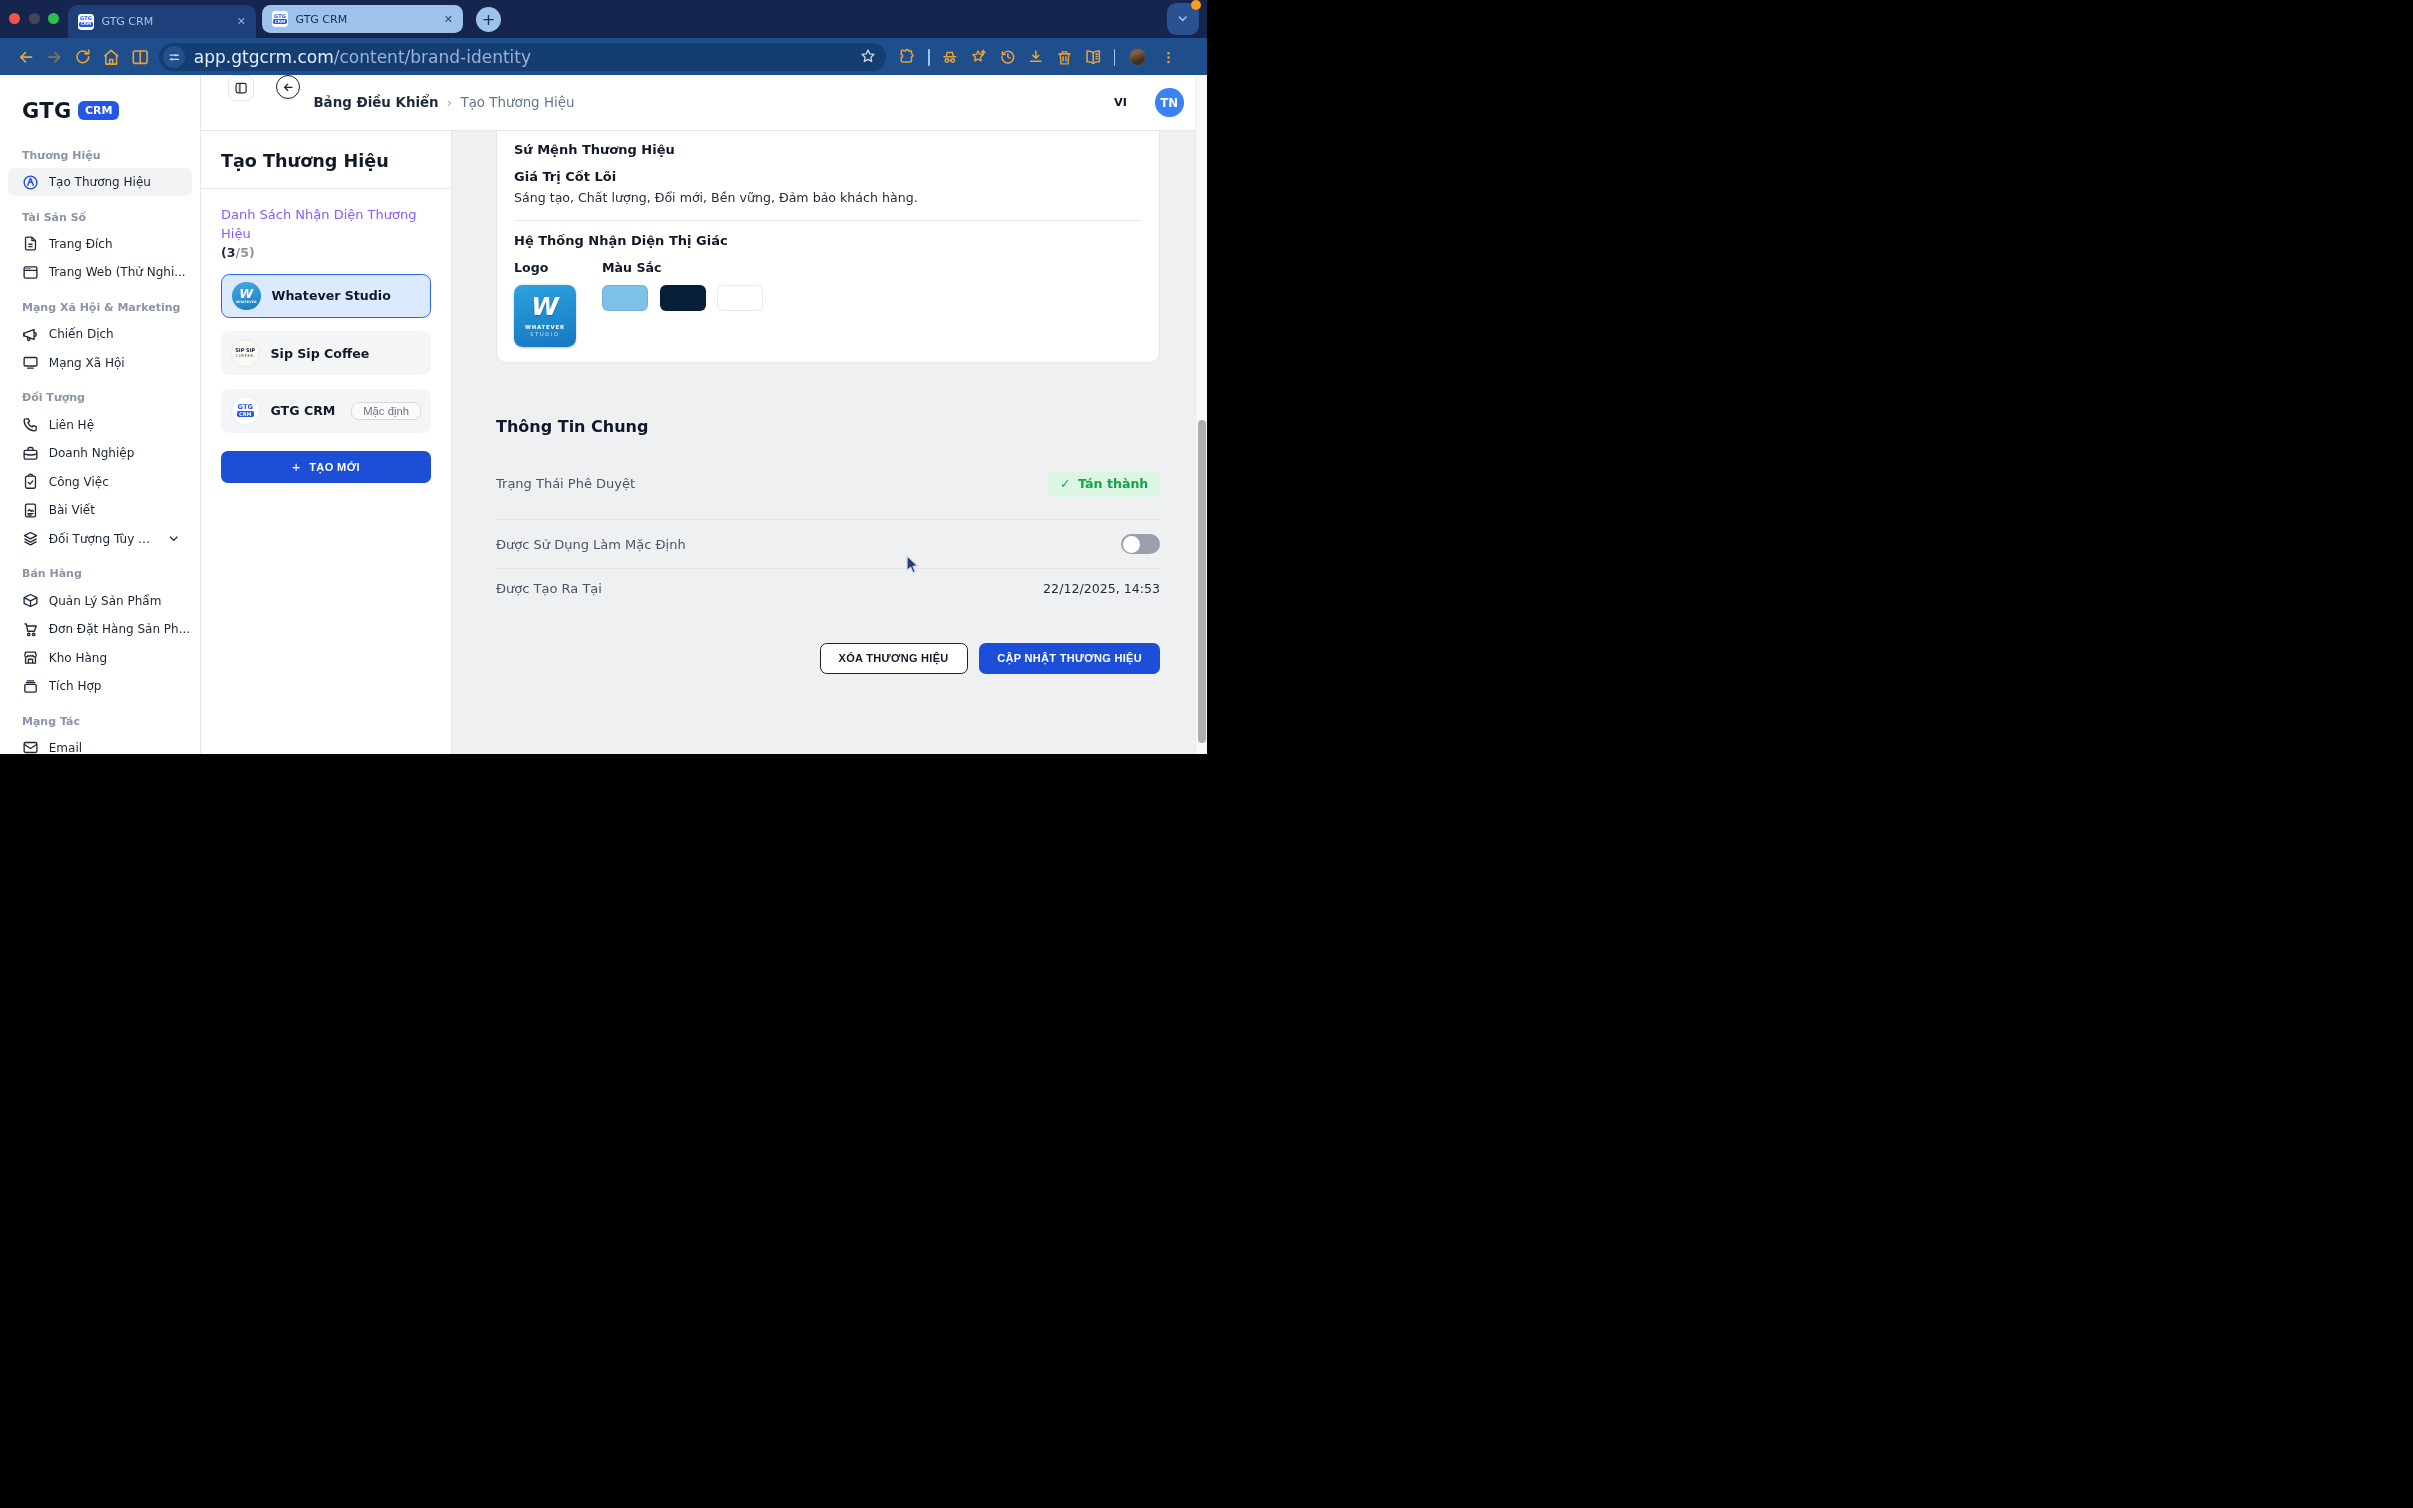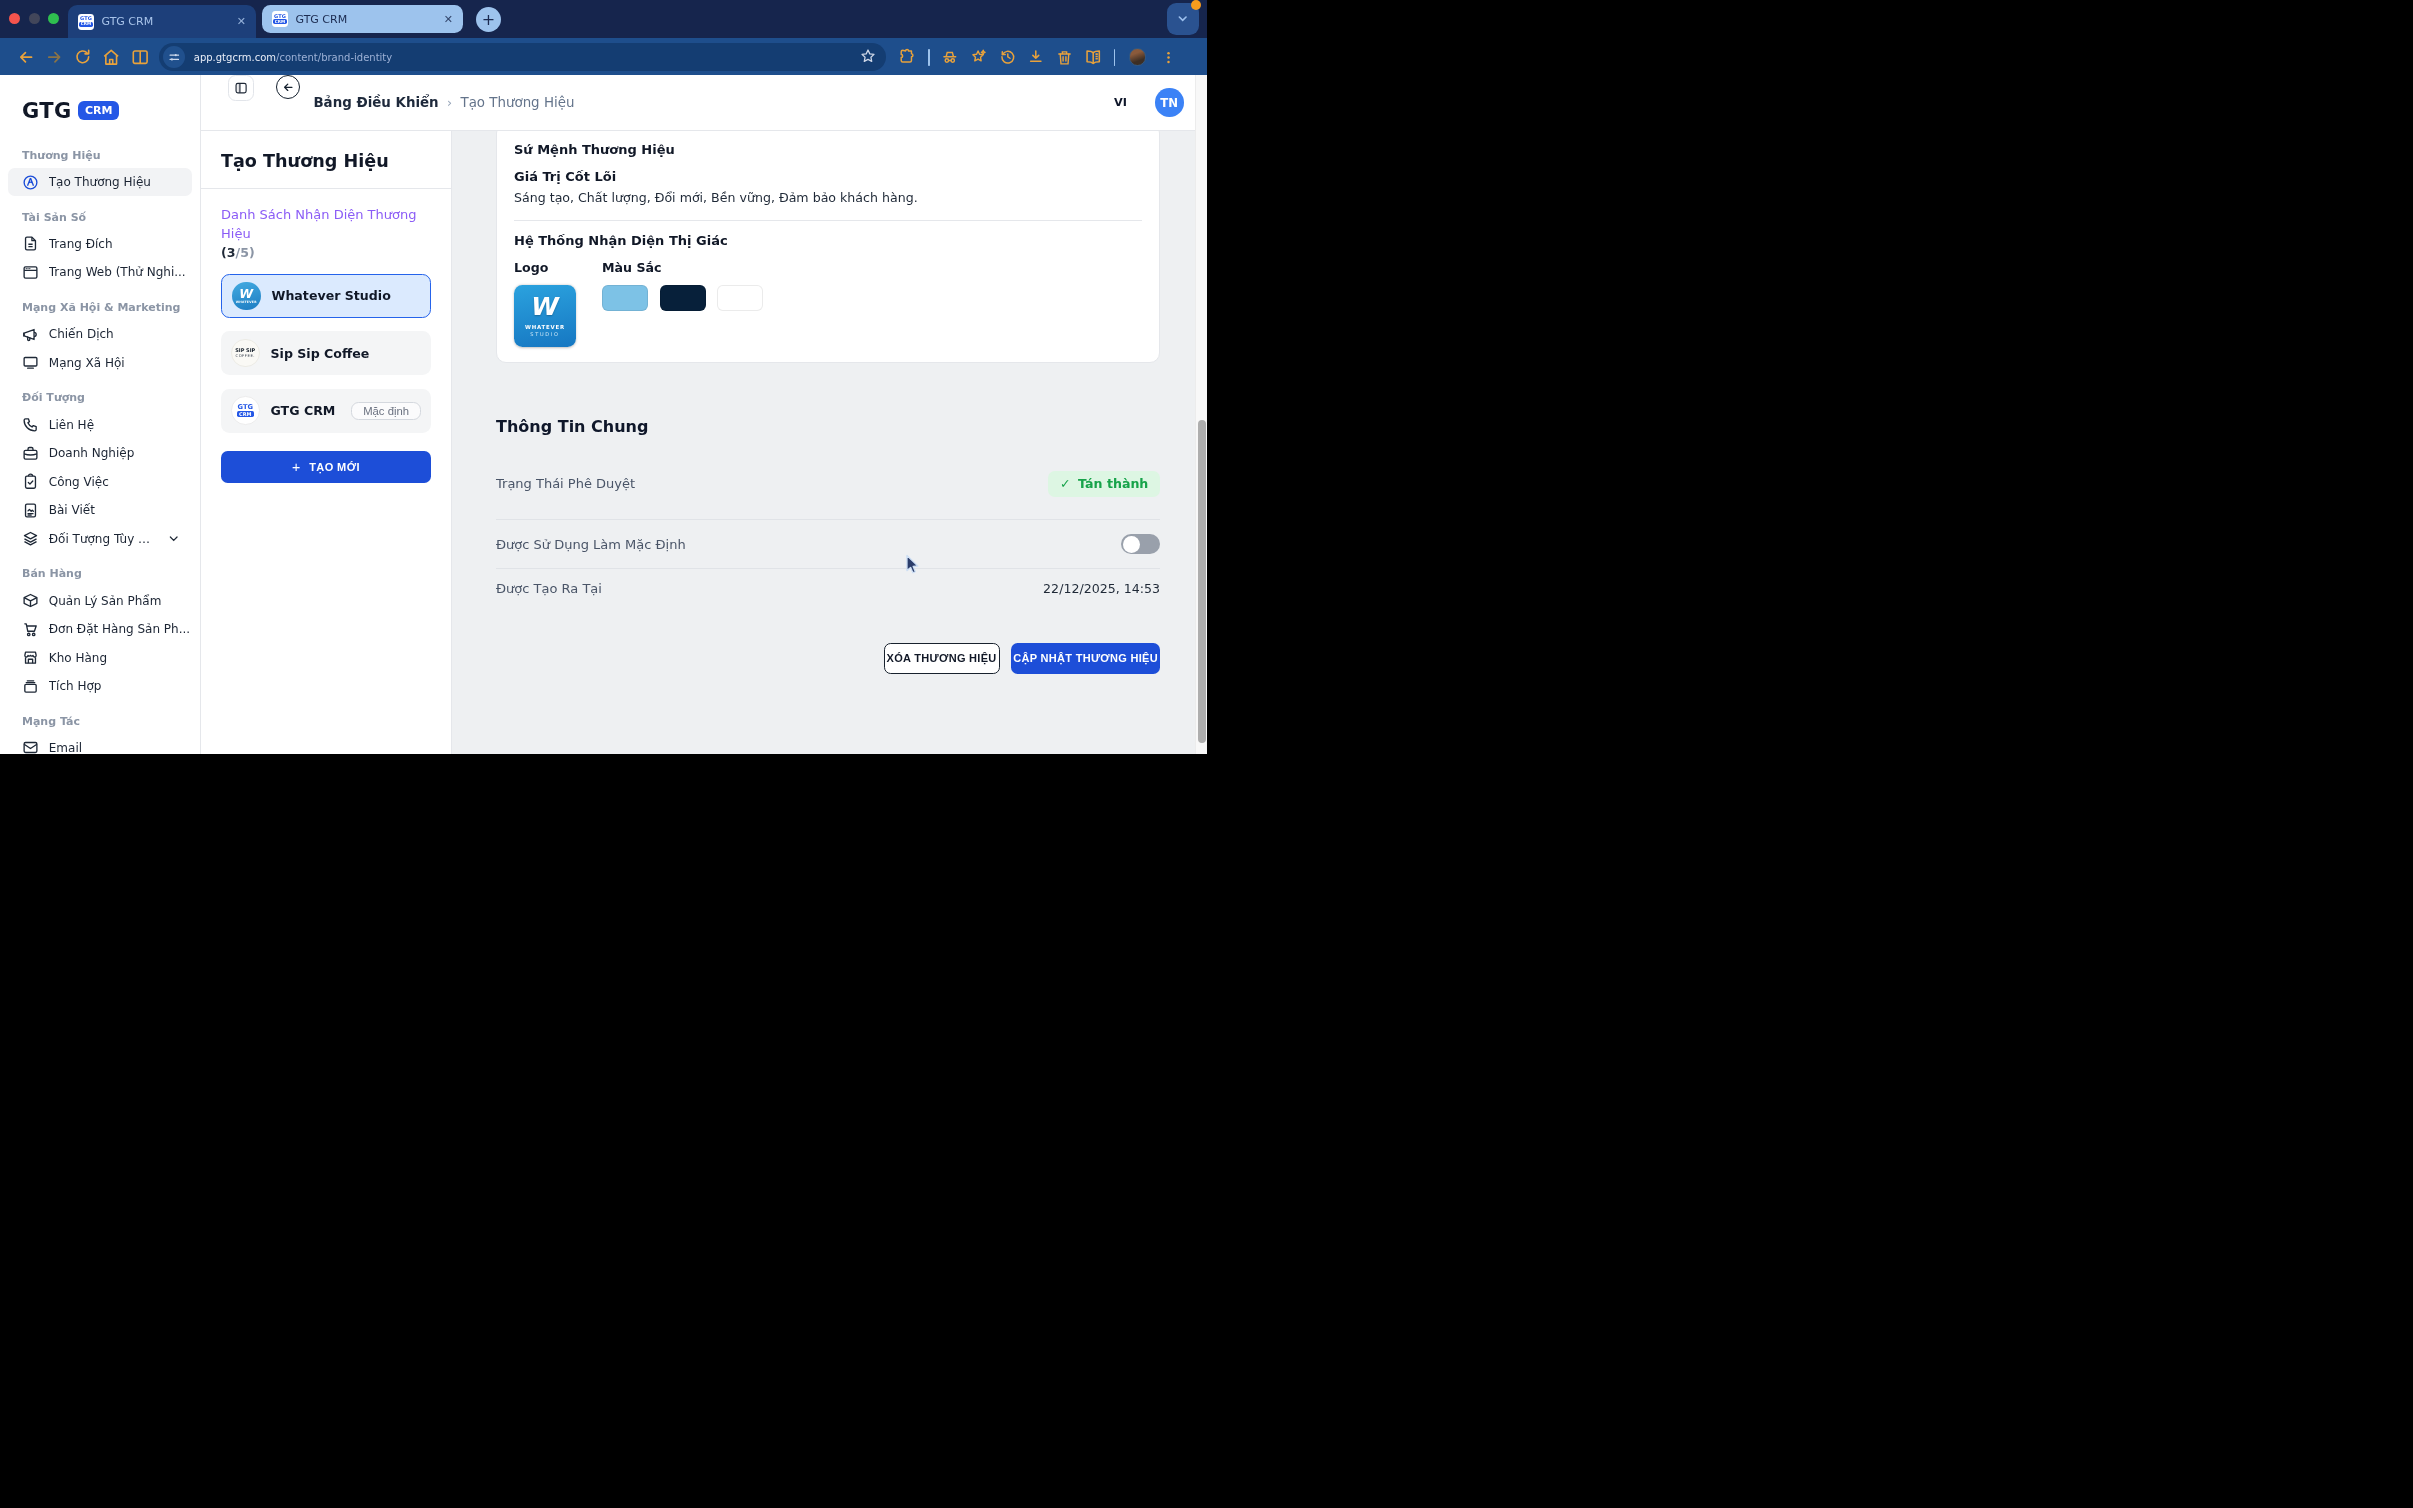--- a/index.html
+++ b/index.html
@@ -21,21 +21,21 @@
   .favicon .f1 { font-size:5px; font-weight:800; color:#2457e6; letter-spacing:0.2px; }
   .favicon .f2 { font-size:4.2px; font-weight:800; color:#fff; background:#2457e6; border-radius:1.7px; padding:0.4px 1.7px; margin-top:0.4px; }
   .newtab { position:absolute; left:476px; top:6.7px; width:25px; height:25px; border-radius:50%; background:#9dc3ed; color:#1c2b50; font-size:16px; display:flex; align-items:center; justify-content:center; }
   .win-chevron { position:absolute; right:8.4px; top:2.5px; width:32px; height:32px; border-radius:9.2px; background:#2a5290; display:flex; align-items:center; justify-content:center; }
   .win-chevron .dot { position:absolute; right:-2.5px; top:-2.5px; width:10px; height:10px; border-radius:50%; background:#f79c1d; }
   .toolbar { position:absolute; left:0; top:38px; width:1207px; height:38px; background:#1e4e8c; display:flex; align-items:center; padding:0 11.7px; }
   .nav-ic { width:28.5px; height:28.5px; display:flex; align-items:center; justify-content:center; color:#e9a23b; flex:none; }
   .nav-ic.dim { color:#8a7347; }
   .omnibox { width:727px; height:28.5px; margin-left:5px; border-radius:14.2px; background:#143d72; display:flex; align-items:center; padding:0 6.7px 0 4.2px; flex:none; }
   .tune { width:22px; height:22px; border-radius:50%; background:#20508d; display:flex; align-items:center; justify-content:center; color:#cdd9ec; flex:none; }
-  .url { margin-left:8.4px; font-size:10px; flex:1; white-space:nowrap; overflow:hidden; }
+  .url { margin-left:8.4px; font-size:17px; flex:1; white-space:nowrap; overflow:hidden; }
   .url .host { color:#e9eef8; } .url .path { color:#9db1d6; }
   .star-in { color:#cfd8e8; margin-right:3.4px; }
   .tb-right { display:flex; align-items:center; margin-left:8.4px; gap:1.7px; }
   .tb-ic { width:27px; height:27px; display:flex; align-items:center; justify-content:center; color:#e9a23b; }
   .tb-sep { width:1.7px; height:17px; background:#9dc3ed; border-radius:0.8px; margin:0 5px; }
   .tb-avatar { width:17.6px; height:17.6px; border-radius:50%; background:linear-gradient(160deg,#8a5a3b 30%,#3c2e24 70%); border:0.8px solid #35597f; margin:0 6.7px; }
 
   
   .app { position:absolute; left:0; top:75px; width:1207px; height:679px; display:flex; background:#fff; }
   .sidebar { width:201px; height:679px; background:#fff; border-right:0.8px solid #e5e7eb; flex:none; padding-top:17px; overflow:hidden; }
@@ -106,21 +106,21 @@
   .info-row { display:flex; align-items:center; justify-content:space-between; border-bottom:0.8px solid #e0e3e7; }
   .info-row.r1 { padding:35px 0 22px; }
   .info-row.r2 { padding:14.2px 0; }
   .info-row.r3 { padding:11.7px 0 10px; border-bottom:none; }
   .info-label { font-size:13px; color:#4a5568; }
   .info-value { font-size:12.6px; font-weight:500; color:#1f2937; }
   .badge { height:26px; background:#ddf6e3; color:#17a34a; border-radius:6.7px; display:flex; align-items:center; gap:7.5px; padding:0 11.7px; font-size:12.6px; font-weight:700; }
   .toggle { width:39px; height:20px; border-radius:10px; background:#99a0ab; position:relative; }
   .toggle .knob { position:absolute; left:1.7px; top:1.7px; width:17px; height:17px; border-radius:50%; background:#fff; }
   .btn-row { display:flex; justify-content:flex-end; gap:11.7px; margin-top:37px; }
-  .btn { height:31px; border-radius:6.7px; font-size:11px; font-weight:700; letter-spacing:0.3px; display:flex; align-items:center; justify-content:center; padding:0 2px; }
+  .btn { height:31px; border-radius:6.7px; font-size:11px; font-weight:700; letter-spacing:0.3px; display:flex; align-items:center; justify-content:center; padding:0 18px; }
   .btn.ghost { background:#fff; border:1.3px solid #18222e; color:#111827; }
   .btn.primary { background:#1d4ed8; border:none; color:#fff; }
 
   .sb-track { position:absolute; right:0; top:75px; width:11.7px; height:679px; background:#f8f8f8; border-left:0.8px solid #ececec; }
   .sb-thumb { position:absolute; left:1.7px; width:7.5px; top:345px; height:323px; background:#aeaeae; border-radius:4.2px; }
   .cursor { position:absolute; left:901px; top:553px; z-index:50; pointer-events:none; }
 </style>
 </head>
 <body>
 

